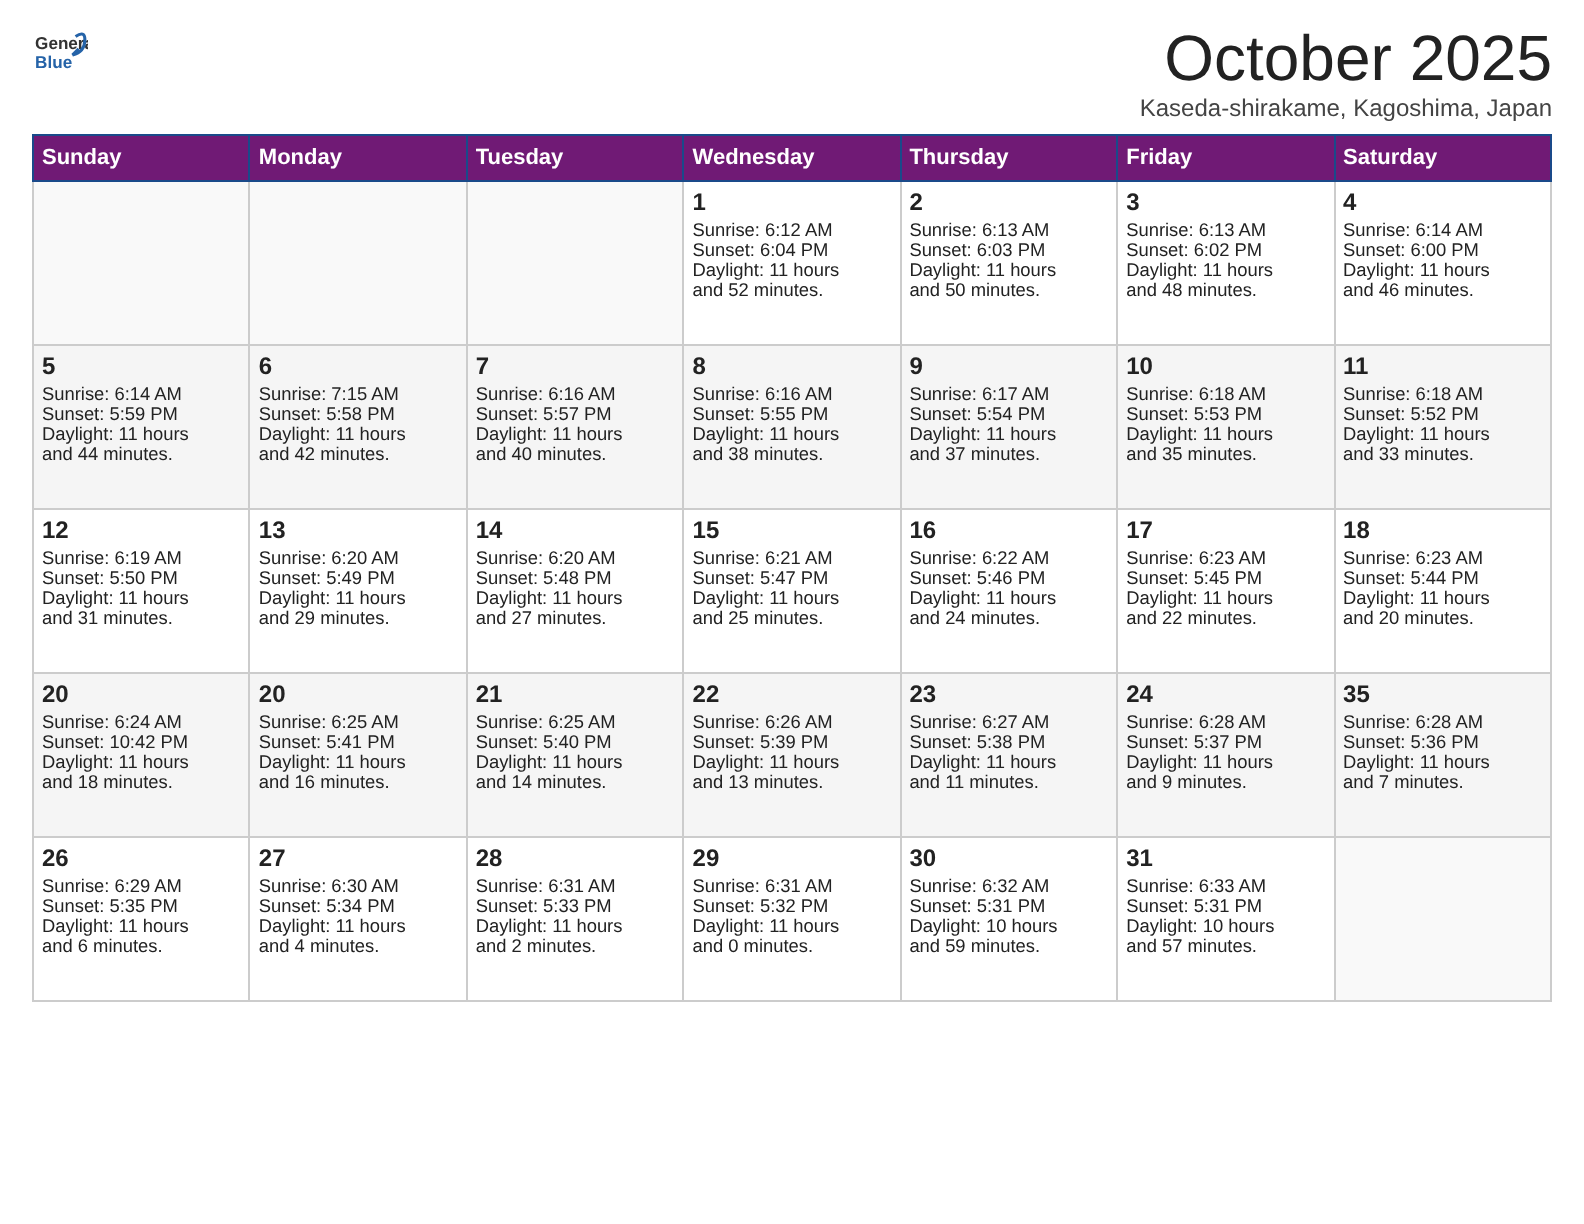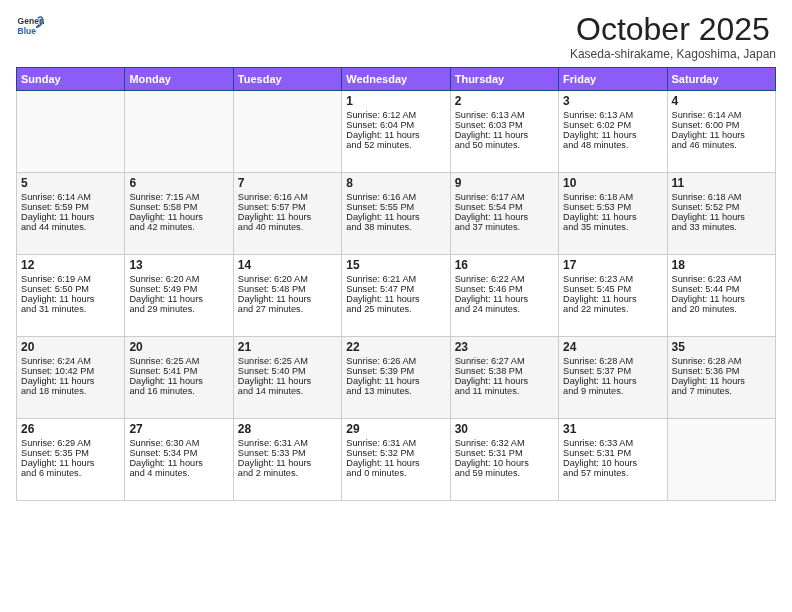--- a/index.html
+++ b/index.html
@@ -23,39 +23,39 @@
     .logo {
       display: flex;
       align-items: center;
       gap: 4px;
     }
     .logo-icon {
       width: 28px;
       height: 28px;
     }
     .title-block {
-      text-align: center;
+      text-align: right;
     }
     .month-title {
       font-size: 32px;
       font-weight: normal;
       color: #222;
       line-height: 1.1;
     }
     .subtitle {
       font-size: 12px;
       color: #444;
     }
     table {
       width: 100%;
       border-collapse: collapse;
       table-layout: fixed;
     }
     thead tr th {
-      background-color: #8b5cf6;
+      background-color: #701a75;
       color: #fff;
       font-size: 11px;
       font-weight: bold;
       padding: 5px 4px;
       text-align: left;
       border: 1px solid #1a4a8a;
       margin-top: 34px;
     }
     tbody tr td {
       border: 1px solid #ccc;

